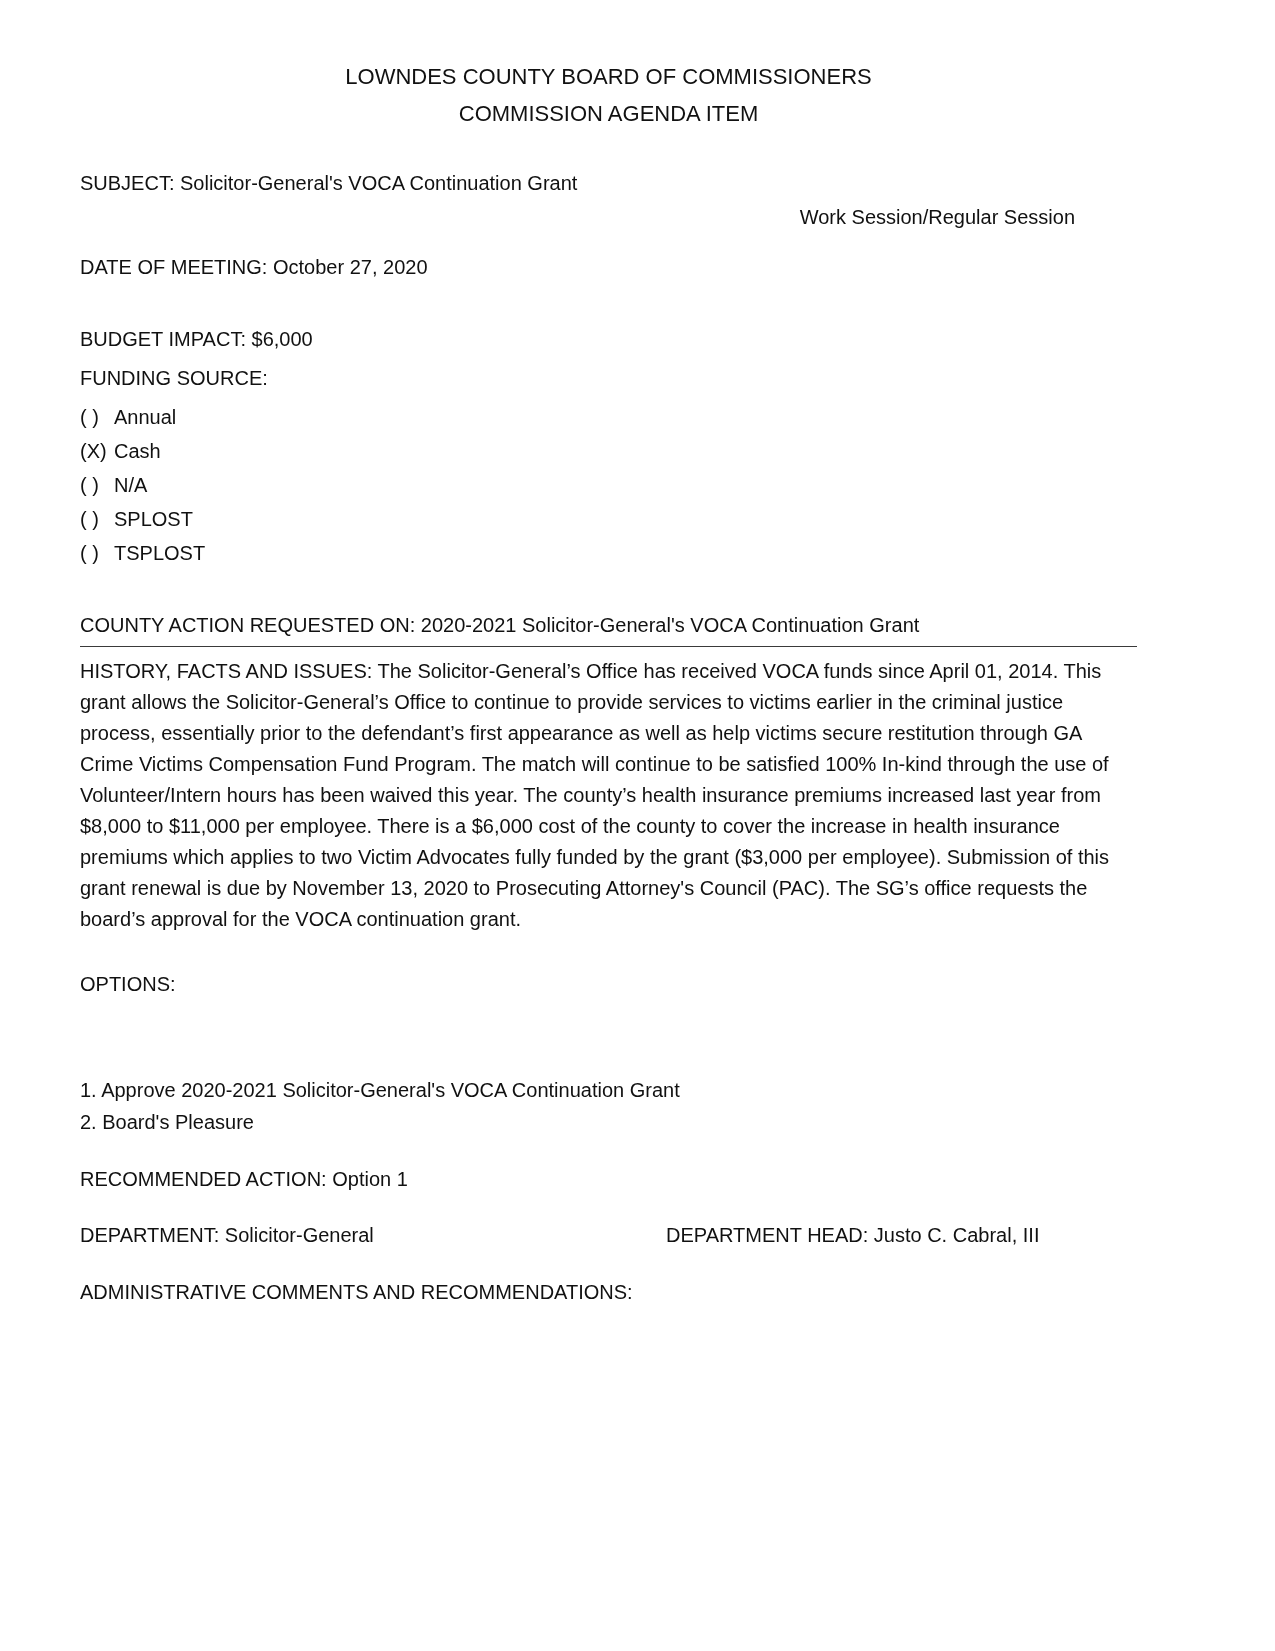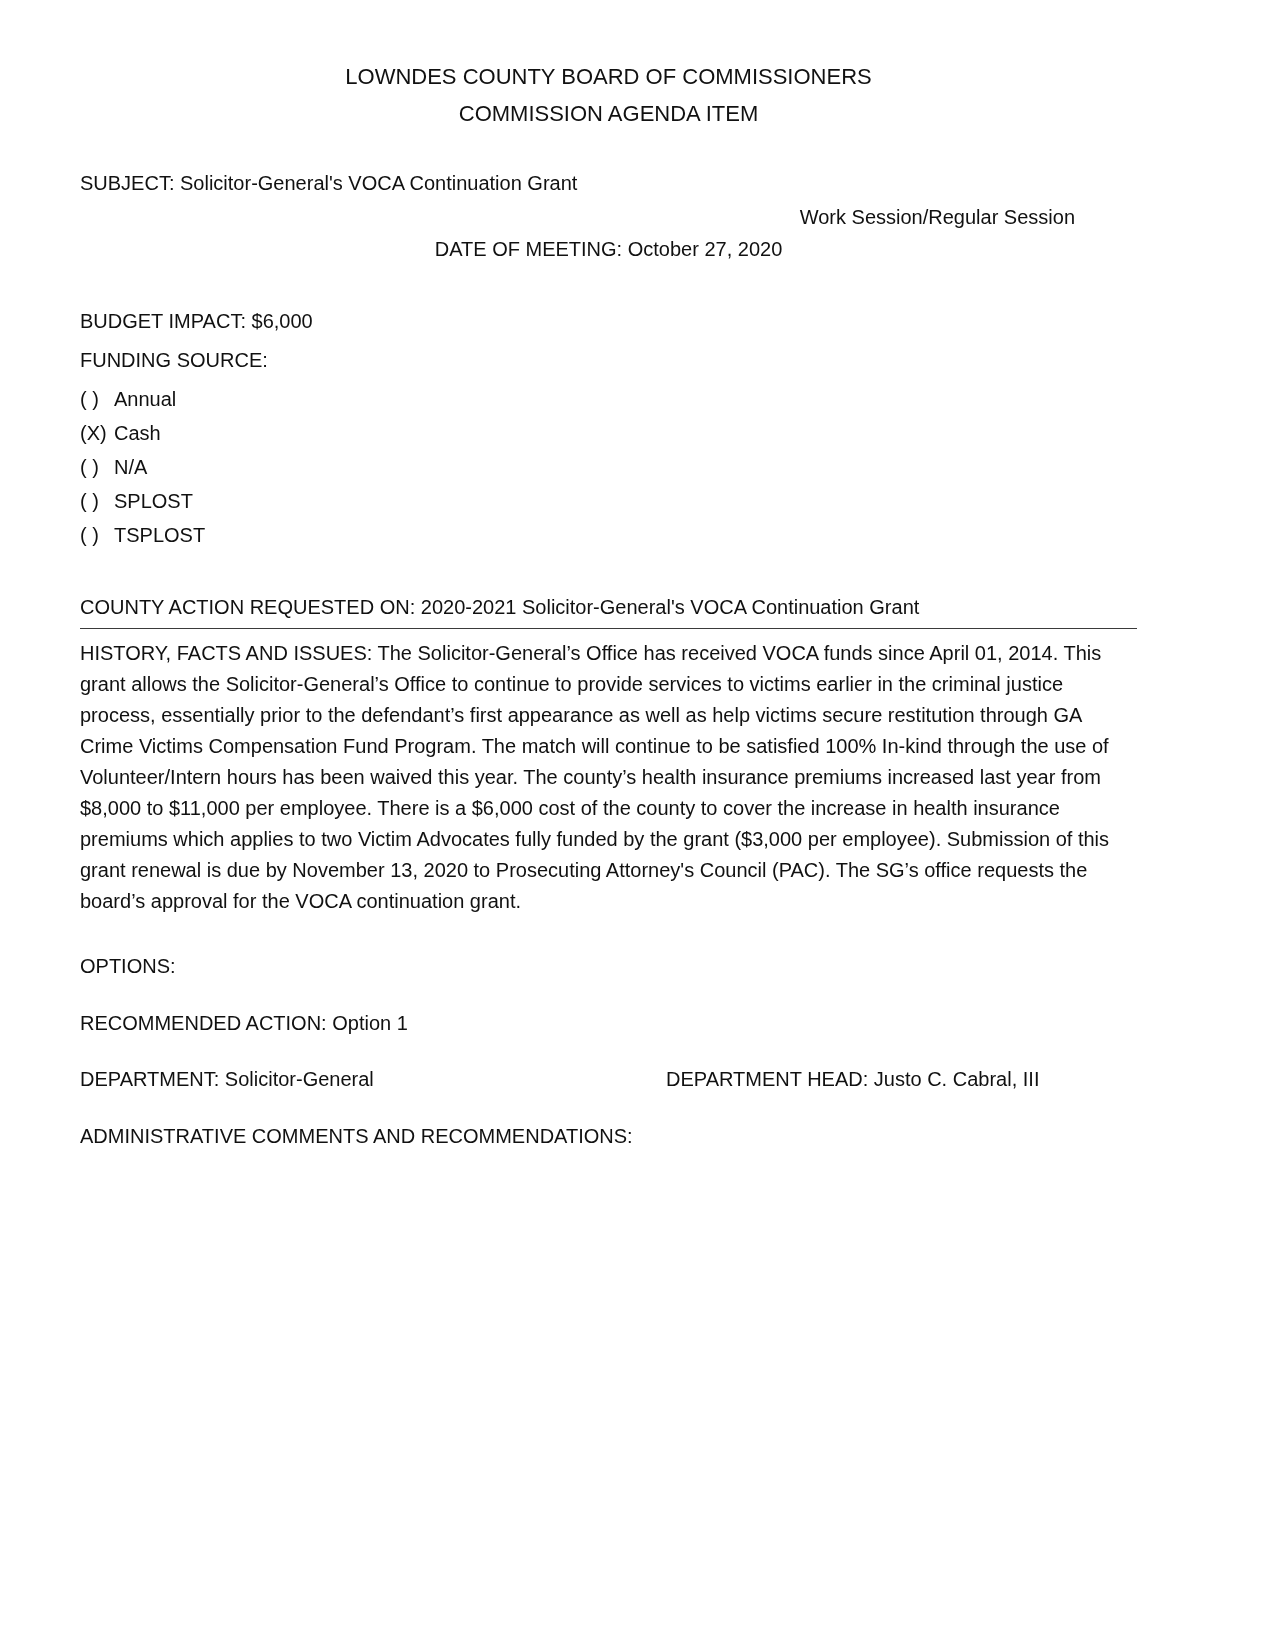--- a/index.html
+++ b/index.html
@@ -34,22 +34,21 @@
   }
   .subject-line {
     margin-top: 36px;
   }
   .session-line {
     text-align: right;
     padding-right: 62px;
     margin-top: 3px;
   }
   .date-line {
-    margin-top: 1px;
-    text-align: center;
+    margin-top: 19px;
   }
   .budget-line {
     margin-top: 41px;
   }
   .funding-label {
     margin-top: 8px;
   }
   .funding-list {
     margin-top: 6px;
   }
@@ -71,20 +70,21 @@
   .history-paragraph {
     margin-top: 9px;
     font-size: 20px;
     line-height: 31px;
     text-align: left;
   }
   .options-row {
     margin-top: 33px;
     display: flex;
     align-items: flex-start;
+    flex-direction: column;
   }
   .options-label {
     width: 106px;
     flex: 0 0 106px;
     font-size: 20px;
     line-height: 32px;
   }
   .options-list .line {
     line-height: 32px;
   }
@@ -147,20 +147,24 @@
       <span>TSPLOST</span>
     </div>
   </div>
 
   <div class="line county-action-line">COUNTY ACTION REQUESTED ON: 2020-2021 Solicitor-General's VOCA Continuation Grant</div>
 
   <div class="history-paragraph">HISTORY, FACTS AND ISSUES: The Solicitor-General’s Office has received VOCA funds since April 01, 2014. This grant allows the Solicitor-General’s Office to continue to provide services to victims earlier in the criminal justice process, essentially prior to the defendant’s first appearance as well as help victims secure restitution through GA Crime Victims Compensation Fund Program.  The match will continue to be satisfied 100% In-kind through the use of Volunteer/Intern hours has been waived this year. The county’s health insurance premiums increased last year from $8,000 to $11,000 per employee. There is a $6,000 cost of the county to cover the increase in health insurance premiums which applies to two Victim Advocates fully funded by the grant ($3,000 per employee). Submission of this grant renewal is due by November 13, 2020 to Prosecuting Attorney's Council (PAC).  The SG’s office requests the board’s approval for the VOCA continuation grant.</div>
 
   <div class="options-row">
     <div class="options-label">OPTIONS:</div>
+    <div class="options-list">
+      <div class="line">1. Approve 2020-2021 Solicitor-General's VOCA Continuation Grant</div>
+      <div class="line">2. Board's Pleasure</div>
+    </div>
   </div>
 
   <div class="line recommended-line">RECOMMENDED ACTION: Option 1</div>
 
   <div class="department-row">
     <div class="line department-cell">
       <span class="underlined">DEPARTMENT</span><span>: Solicitor-General</span>
     </div>
     <div class="line">
       <span class="underlined">DEPARTMENT HEAD</span><span>: Justo C. Cabral, III</span>

